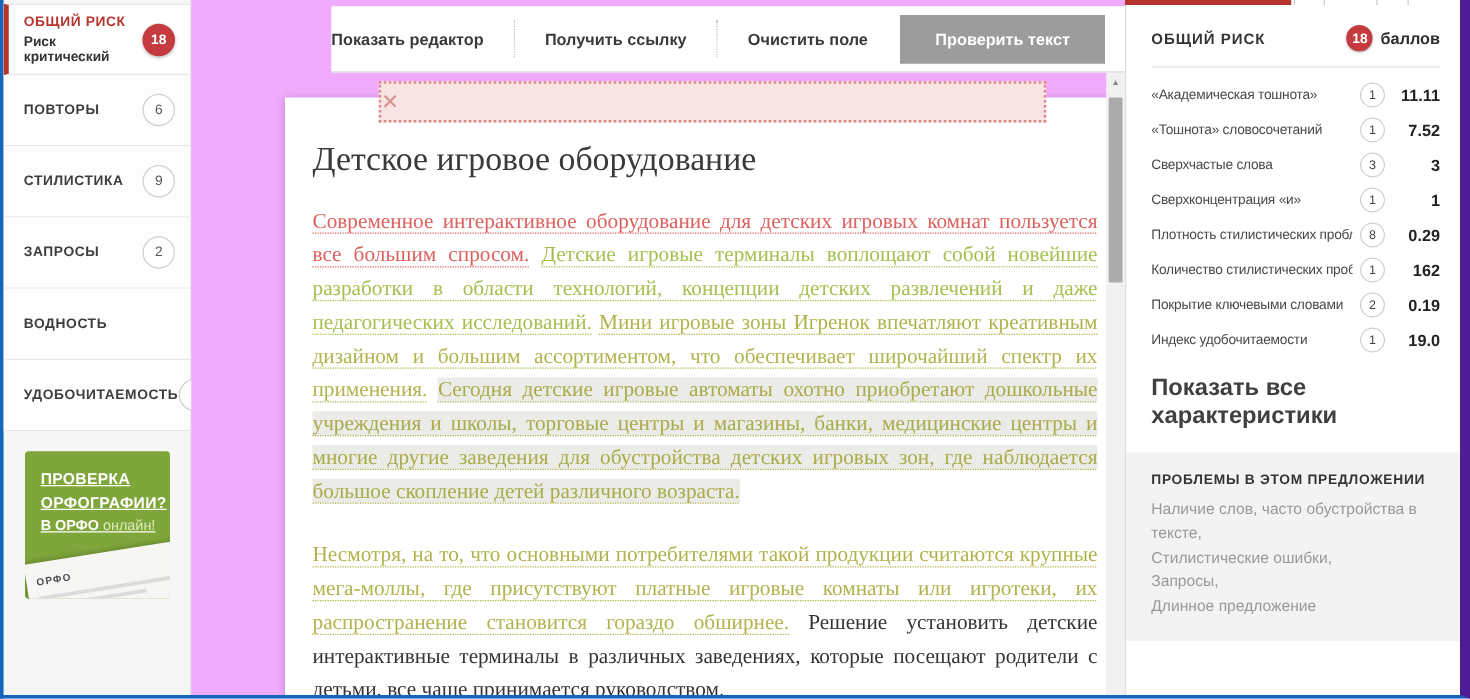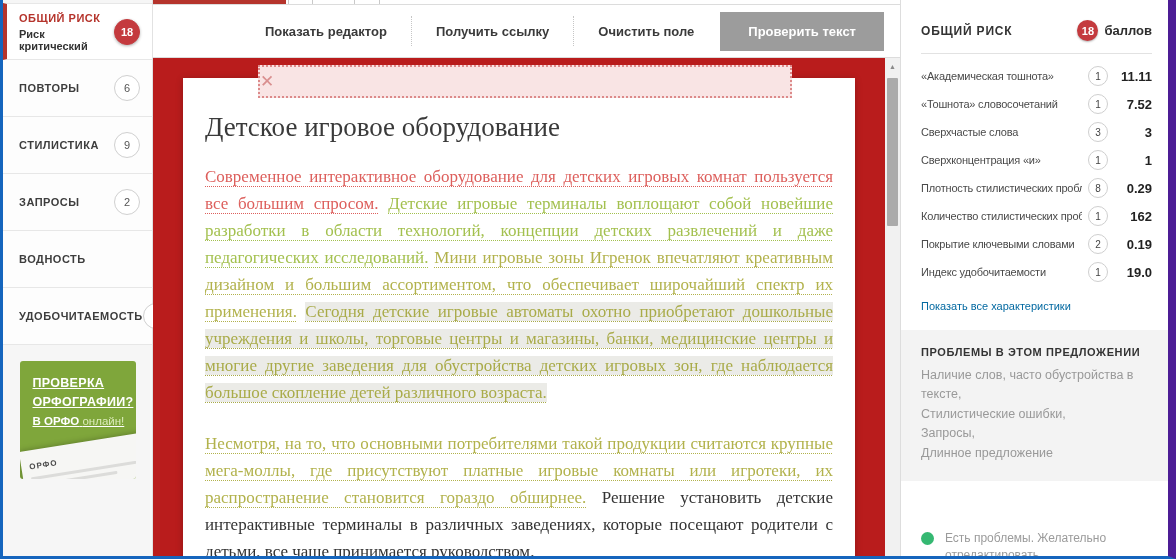--- a/index.html
+++ b/index.html
@@ -25,21 +25,21 @@
   .ad-line{font-weight:bold;font-size:12.5px;letter-spacing:.3px;line-height:1.5;}
   .ad-line3{font-size:11.5px;margin-top:3px;font-weight:bold;}
   .ad-line3 .light{color:#dcecba;font-weight:normal;}
   .ad-card{position:absolute;bottom:-38px;left:4px;width:160px;height:78px;background:#f6f6f4;
     transform:rotate(-9deg);border-radius:2px;box-shadow:0 0 6px rgba(0,0,0,.3);padding:5px 8px;box-sizing:border-box;}
   .ad-logo{font-size:8px;font-weight:bold;color:#4a4a4a;letter-spacing:1px;}
   .ad-bar{height:3px;background:#dcdcda;margin-top:4px;border-radius:1px;}
   .ad-bar.short{width:60%;}
 
   
-  .main{flex:1;display:flex;flex-direction:column;min-width:0;background:#b91c1c;}
+  .main{flex:1;display:flex;flex-direction:column;min-width:0;background:#f0abfc;align-items:flex-end;}
   .tabstrip{height:4px;background:#fff;border-bottom:1px solid #dcdcdc;position:relative;flex:none;}
   .tab-red{position:absolute;left:0;top:0;width:133px;height:4px;background:#b5342c;}
   .tabstrip i{position:absolute;top:0;height:4px;width:1px;background:#c9c9c9;}
 
   .toolbar{height:52px;flex:none;background:#fff;border-bottom:1px solid #dcdcdc;display:flex;align-items:center;}
   .tb-link{font-size:13px;font-weight:bold;color:#3a3a3a;text-decoration:none;cursor:pointer;}
   .tb-sep{height:30px;border-left:1px dotted #c6c6c6;margin:0 24px;}
   .tb-link:first-of-type{margin-left:auto;}
   .check-btn{margin-left:26px;margin-right:16px;background:#9c9c9c;color:#fff;border:none;font-family:inherit;
     font-size:13px;font-weight:bold;padding:12px 28px;cursor:pointer;}
@@ -76,21 +76,21 @@
     display:flex;align-items:center;justify-content:center;box-shadow:0 1px 2px rgba(0,0,0,.3);}
   .score-units{font-size:13px;font-weight:bold;color:#2e2e2e;margin-left:6px;}
   .panel-divider{border-bottom:1px solid #e2e2e2;margin:0 16px 8px 20px;}
   .m-row{display:flex;align-items:center;padding:4px 16px 4px 20px;height:20px;}
   .m-label{flex:1;min-width:0;font-size:11px;letter-spacing:-.2px;color:#4a4a4a;white-space:nowrap;overflow:hidden;
     cursor:pointer;}
   .m-label b{font-weight:normal;border-bottom:1px dotted #ababab;padding-bottom:2px;}
   .m-badge{width:18px;height:18px;flex:none;border-radius:50%;border:1px solid #cfcfcf;background:#fff;
     display:flex;align-items:center;justify-content:center;font-size:10px;color:#444;margin-left:6px;}
   .m-value{flex:none;min-width:38px;text-align:right;font-size:13px;font-weight:bold;color:#222;margin-left:6px;}
-  .show-all{display:block;margin:14px 20px 0;font-size:11px;font-weight:normal;color:#0369a1;text-decoration:none;cursor:pointer;}
+  .show-all{display:block;margin:14px 20px 0;font-size:19px;font-weight:bold;color:#404040;text-decoration:none;cursor:pointer;}
 
   .problems{background:#f3f3f3;margin-top:18px;padding:16px 20px 18px;}
   .problems-title{font-size:11px;font-weight:bold;letter-spacing:.6px;color:#333;margin-bottom:8px;}
   .p-item{font-size:12.5px;color:#999;line-height:1.55;}
 
   .legend{margin-top:42px;}
   .lg-item{display:flex;align-items:flex-start;padding:7px 16px 7px 20px;font-size:12px;color:#9b9b9b;line-height:1.45;}
   .lg-dot{width:13px;height:13px;border-radius:50%;flex:none;margin-right:11px;margin-top:2px;}
 </style>
 </head>

